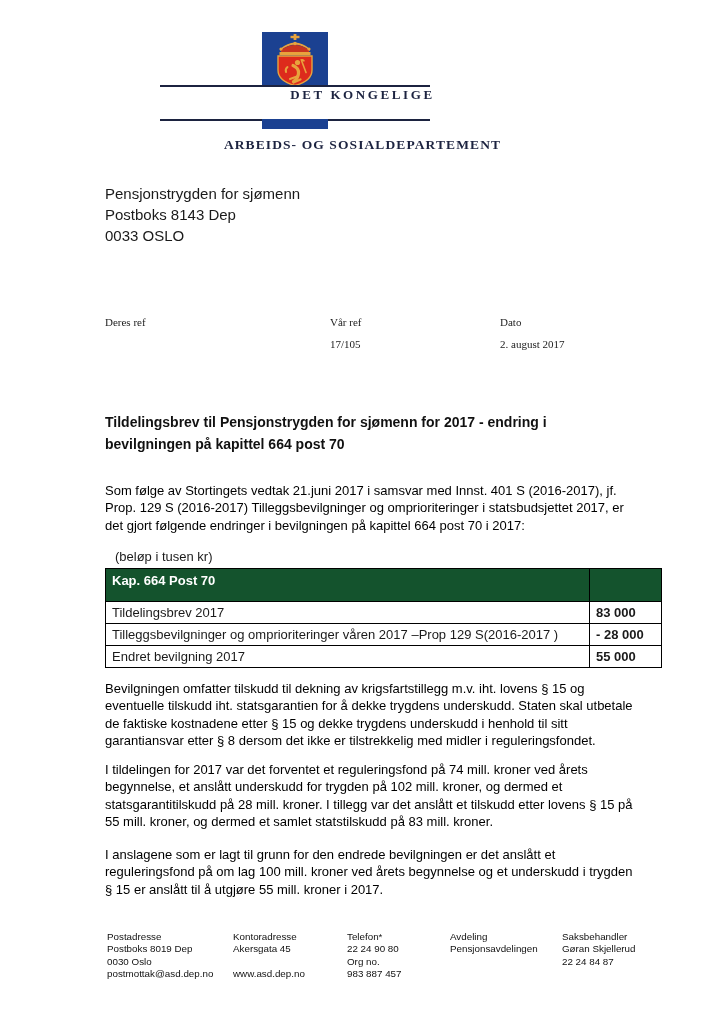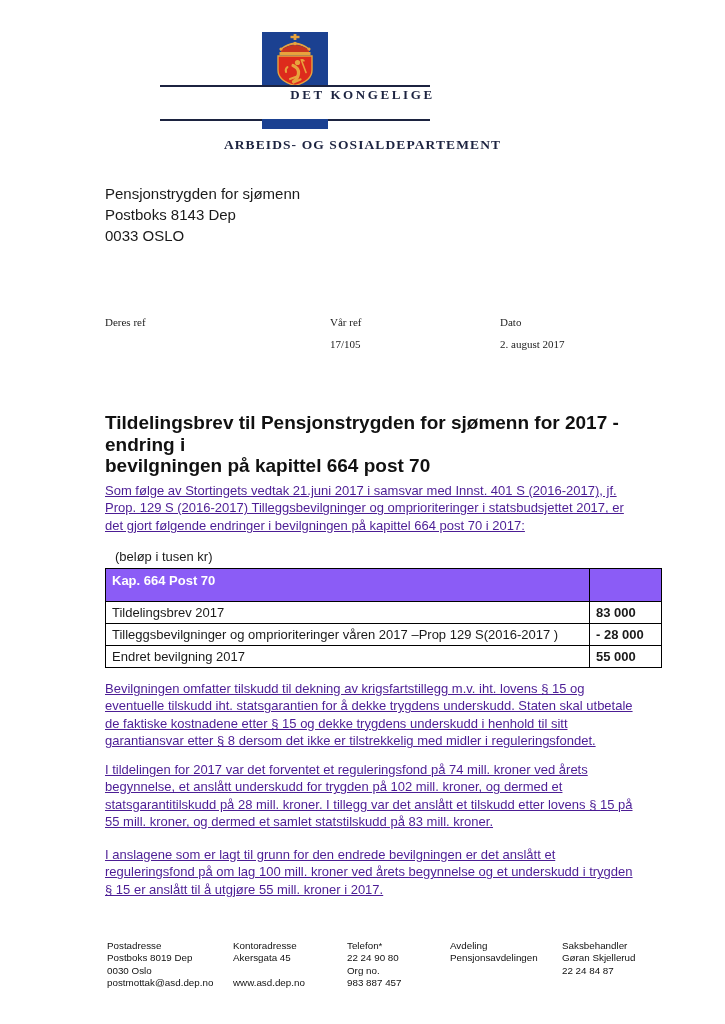--- a/index.html
+++ b/index.html
@@ -42,47 +42,47 @@
   
   .refline { position:absolute; top:316px; left:105px; width:556px; font-size:11px; color:#222; }
   .refline .lbls, .refline .vals { position:relative; height:22px;font-family:Liberation Serif, serif; }
   .ref-col1 { position:absolute; left:0; }
   .ref-col2 { position:absolute; left:225px; }
   .ref-col3 { position:absolute; left:395px; }
 
   
   .doc-title {
     position:absolute; top:412px; left:105px; width:560px;
-    font-size:19px; font-weight:bold; line-height:21.5px; color:#111;
-  }
-
-  
-  .para { position:absolute; left:105px; font-size:13px; line-height:17.4px; color:#4c1d95;text-decoration:underline; }
+    font-size:14px; font-weight:bold; line-height:21.5px; color:#111;
+  }
+
+  
+  .para { position:absolute; left:105px; font-size:13px; line-height:17.4px; color:#000000; }
   .para div { white-space:nowrap; }
   .p1 { top:482px; }
   .caption { position:absolute; left:115px; top:549px; font-size:13px; }
   .p2 { top:680px; }
   .p3 { top:761px; }
   .p4 { top:846px; }
 
   
   table.kap { position:absolute; left:105px; top:568px; width:556px; border-collapse:collapse; table-layout:fixed; }
   table.kap td, table.kap th { border:1.5px solid #000; font-size:13px; padding:1px 6px; }
   table.kap col.c-label { width:484px; }
   table.kap col.c-value { width:72px; }
   table.kap th {
-    background:#8b5cf6; color:#ffffff; text-align:left; font-weight:bold;
+    background:#14532d; color:#ffffff; text-align:left; font-weight:bold;
     height:33px; vertical-align:top; padding-top:4px;
   }
   table.kap td { height:22px; }
   td.val { font-weight:bold; white-space:nowrap; }
 
   
   .footer { position:absolute; top:931px; left:107px; width:570px; display:flex; }
-  .fcol { font-size:9.8px; line-height:12.4px; color:#111;margin-top:9px; }
+  .fcol { font-size:9.8px; line-height:12.4px; color:#111; }
   .fcol div { min-height:12.4px; white-space:nowrap; }
   .fc1 { width:126px; } .fc2 { width:114px; } .fc3 { width:103px; } .fc4 { width:112px; } .fc5 { flex:1; }
 </style>
 </head>
 <body>
 
 <div class="page">
 
   <div class="letterhead">
     <div class="crest-band">

